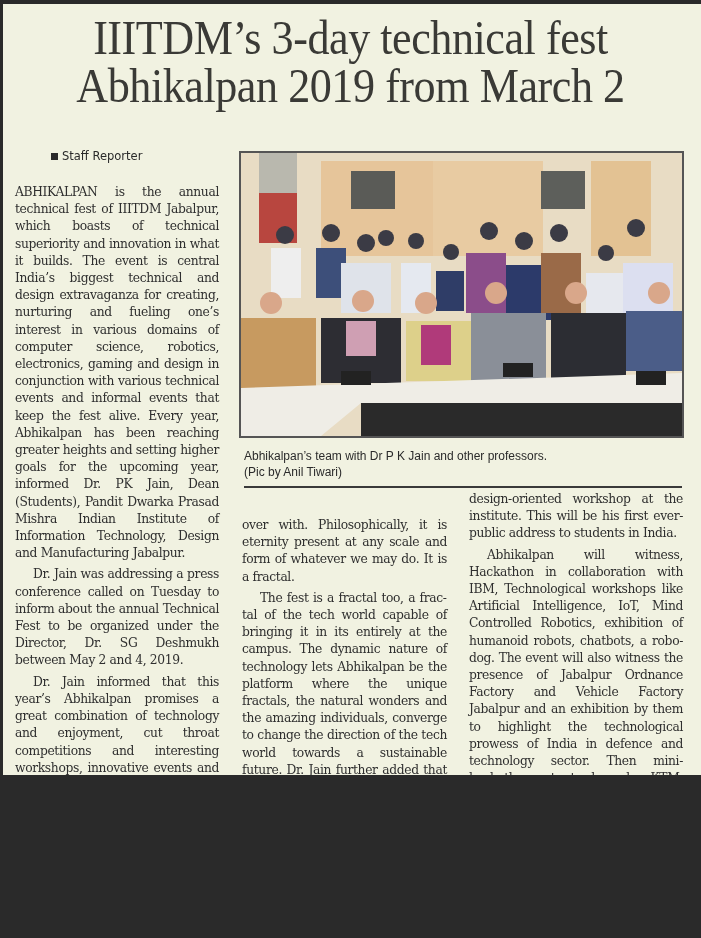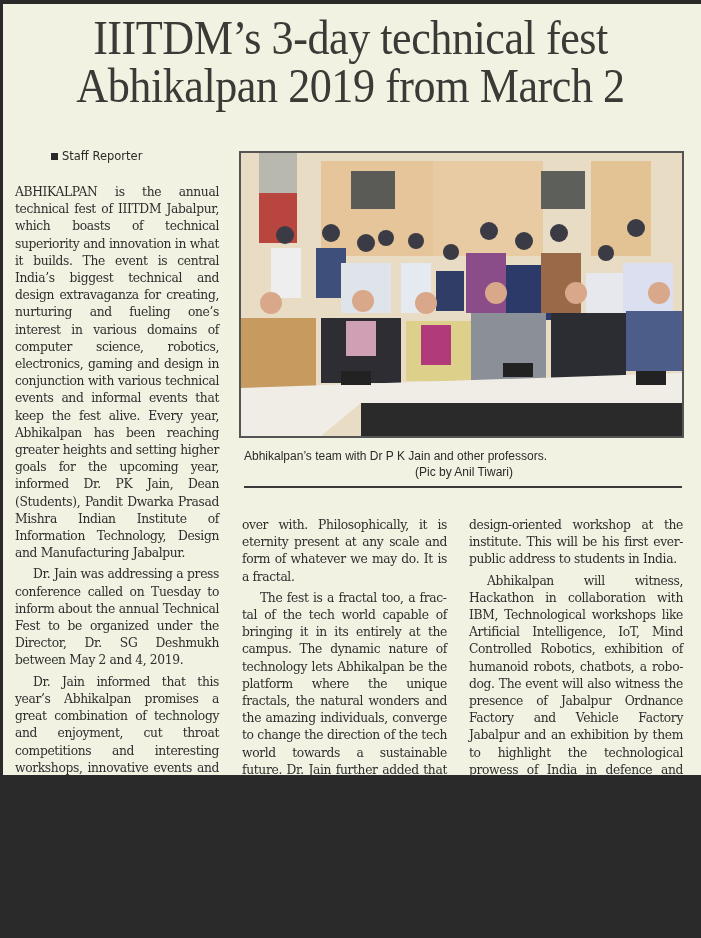--- a/index.html
+++ b/index.html
@@ -37,34 +37,34 @@
     font-family: "DejaVu Serif", serif;
     font-size: 12.3px; line-height: 17.2px;
     color: #2f2f2f;
     text-align: justify;
     hyphens: manual;
   }
   .col p { margin: 4px; text-indent: 0; }
   .col p + p { text-indent: 18px; }
   .col1 { left: 8px; top: 176px; width: 212px; letter-spacing: -0.35px; }
   .col2 { left: 235px; top: 509px; width: 213px; letter-spacing: -0.35px; }
-  .col3 { left: 462px; top: 509px; width: 222px; letter-spacing: -0.35px; }
+  .col3 { left: 462px; top: 483px; width: 222px; letter-spacing: -0.35px; }
   .photo {
     position: absolute; left: 236px; top: 147px; width: 445px; height: 287px;
     border: 2px solid #555; box-sizing: border-box;
     background: linear-gradient(#e9e3d8 0%, #e4cfa6 30%, #d8b78a 45%, #c9a27a 55%, #7a7f92 70%, #f2efe8 82%, #3b3b3b 90%, #2b2b2b 100%);
     overflow: hidden;
   }
   .photo svg { display: block; }
   .caption {
     position: absolute; left: 241px; top: 444px; width: 440px;
     font-family: "Liberation Sans", sans-serif; font-size: 12px; line-height: 16px;
     color: #2b2b2b;
   }
-  .caption .credit { text-align: center; }
+  .caption .credit { text-align: left; }
   .rule { position: absolute; left: 241px; top: 482px; width: 438px; height: 2px; background: #3a3a3a; }
 </style>
 </head>
 <body>
 
 <div class="page">
 
   <div class="headline">
     <div>IIITDM’s 3-day technical fest</div>
     <div>Abhikalpan 2019 from March 2</div>

